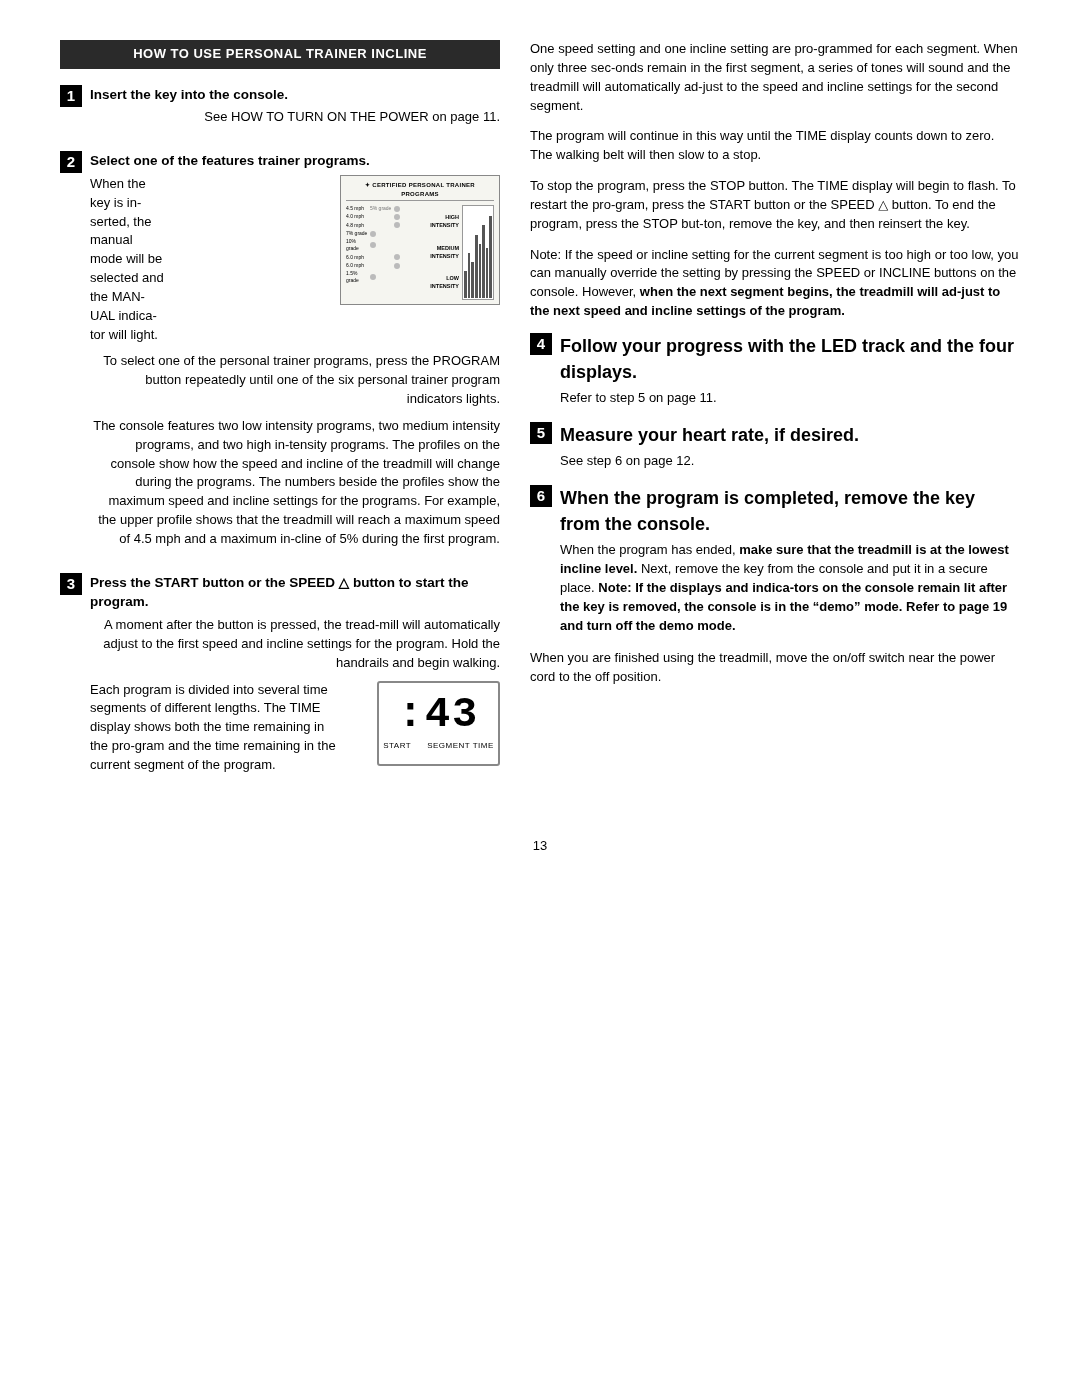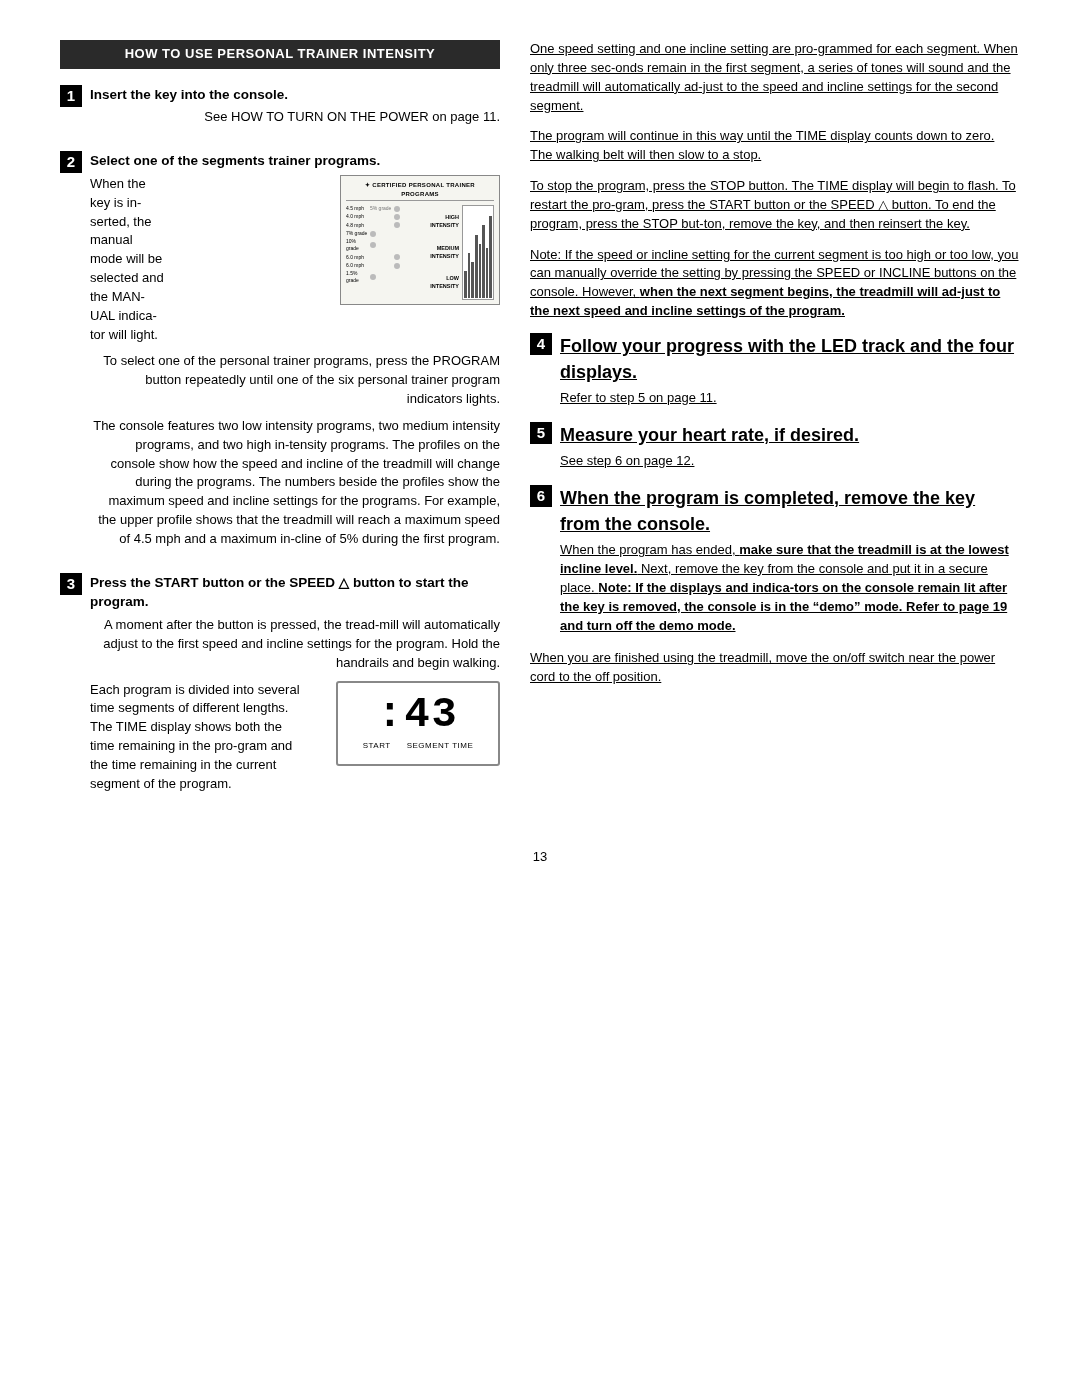--- a/index.html
+++ b/index.html
@@ -31,21 +31,20 @@
       gap: 30px;
     }
 
     .left-column {
       width: 440px;
       flex-shrink: 0;
     }
 
     .right-column {
       flex: 1;
-      text-decoration: underline;
     }
 
     .section-header {
       background: #2a2a2a;
       color: #ffffff;
       text-align: center;
       font-weight: bold;
       font-size: 13px;
       padding: 5px 10px;
       margin-bottom: 16px;
@@ -128,21 +127,21 @@
       font-size: 6px;
       font-weight: bold;
       letter-spacing: 0.3px;
       margin-bottom: 4px;
       border-bottom: 1px solid #999;
       padding-bottom: 2px;
     }
 
     
     .timer-display {
-      width: 164px;
+      width: 123px;
       height: 85px;
       background: #fff;
       border: 2px solid #888;
       border-radius: 3px;
       display: flex;
       flex-direction: column;
       align-items: center;
       justify-content: center;
       flex-shrink: 0;
       margin-left: 8px;
@@ -172,21 +171,21 @@
       margin-bottom: 12px;
     }
 
     .right-col-para b {
       font-weight: bold;
     }
 
     .page-number {
       text-align: center;
       font-size: 13px;
-      margin-top: 30px;
+      margin-top: 38px;
       color: #000;
     }
 
     .step-block-right {
       margin-bottom: 14px;
       display: flex;
       align-items: flex-start;
     }
 
     .step-number-right {
@@ -219,36 +218,36 @@
     }
   </style>
 </head>
 <body>
 
 <div class="page-container">
   <div class="two-column">
 
     <div class="left-column">
 
-      <div class="section-header">HOW TO USE PERSONAL TRAINER INTENSITY</div>
+      <div class="section-header">HOW TO USE PERSONAL TRAINER INCLINE</div>
 
       <div class="step-block">
         <div class="step-number">1</div>
         <div class="step-content">
           <div class="step-title">Insert the key into the console.</div>
           <div class="step-body">
             <p>See HOW TO TURN ON THE POWER on page 11.</p>
           </div>
         </div>
       </div>
 
       <div class="step-block">
         <div class="step-number">2</div>
         <div class="step-content">
-          <div class="step-title">Select one of the segments trainer programs.</div>
+          <div class="step-title">Select one of the features trainer programs.</div>
           <div class="step-body">
             <div class="inline-image-block">
               <div class="text-with-image">
                 When the<br>key is in-<br>serted, the<br>manual<br>mode will be<br>selected and<br>the MAN-<br>UAL indica-<br>tor will light.
               </div>
 
               <div class="console-image">
                 <div class="console-image-inner">
                   <div class="console-title-bar">✦ CERTIFIED PERSONAL TRAINER PROGRAMS</div>
                   <div style="display:flex; gap:3px;">

